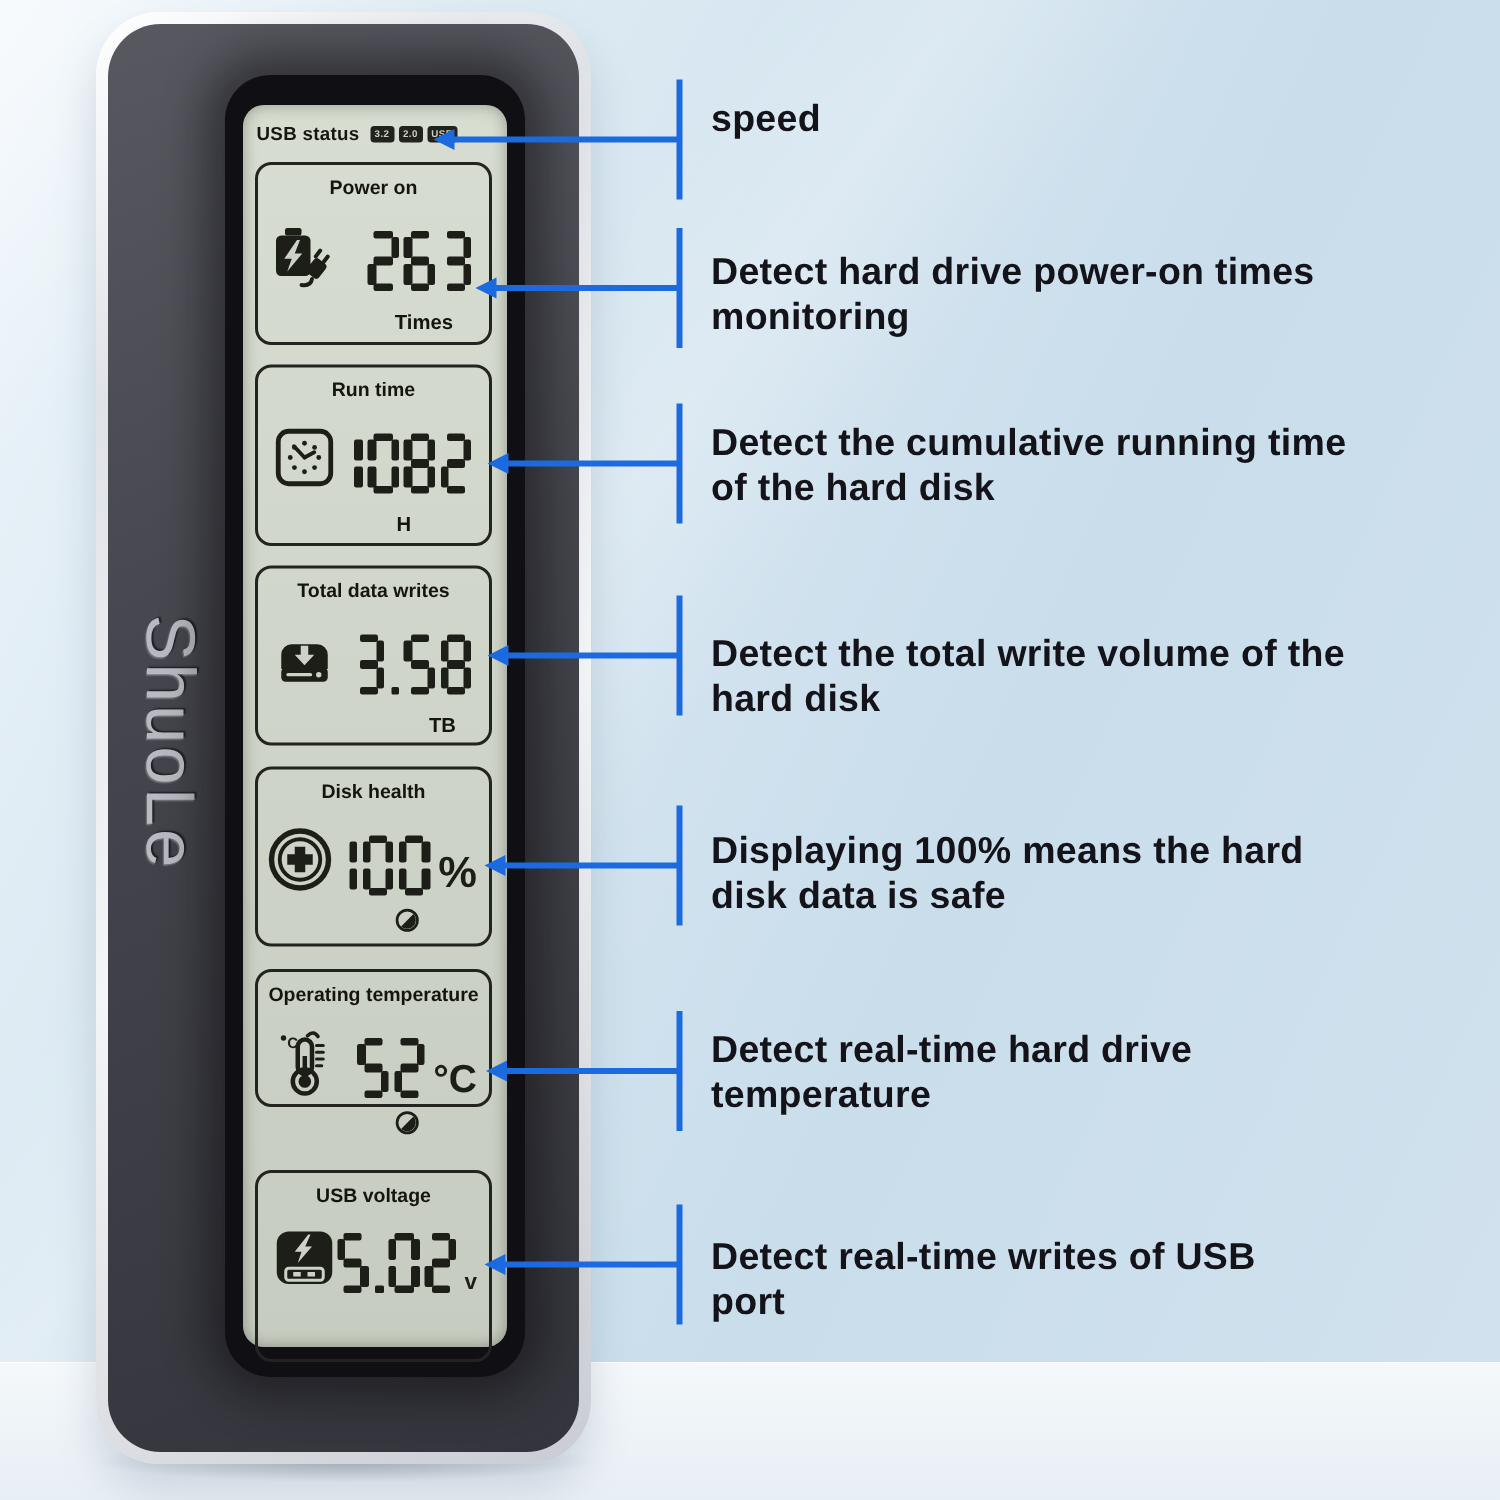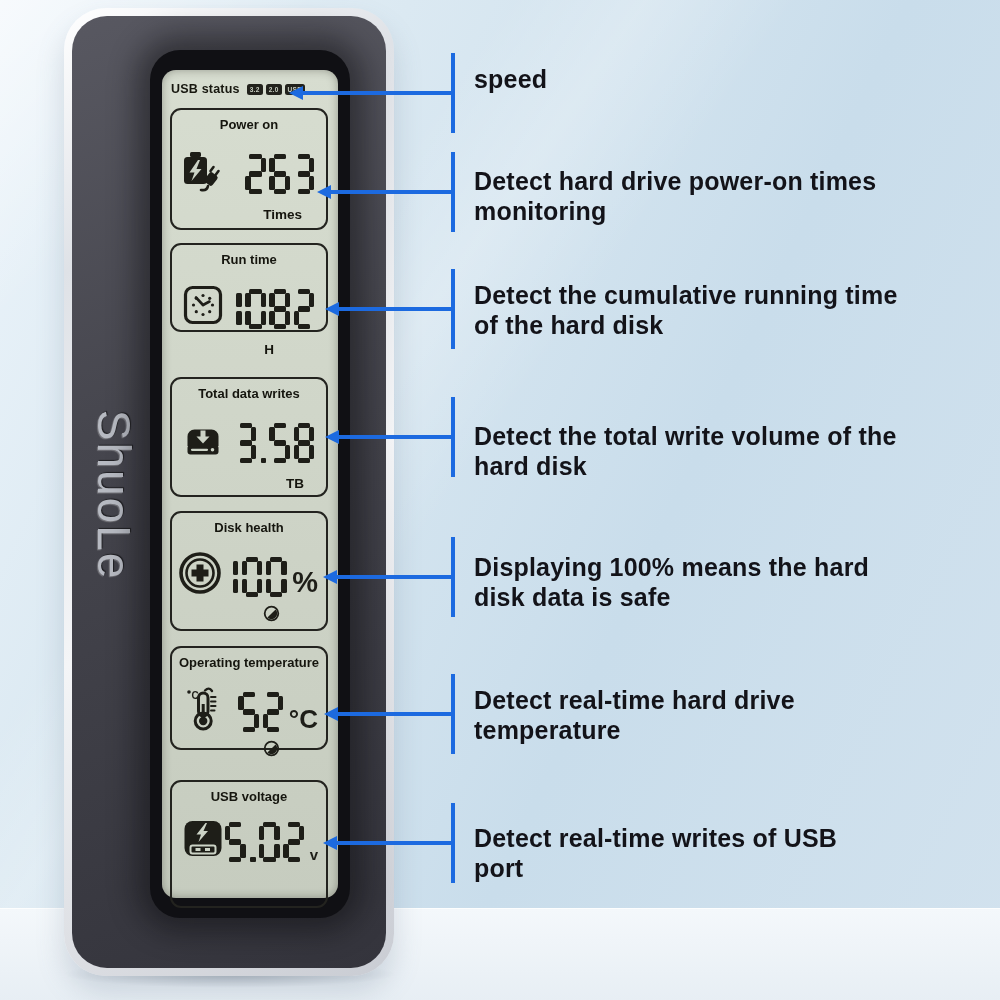--- a/index.html
+++ b/index.html
@@ -109,21 +109,21 @@
                   <span style="position: absolute; left: 15.4px; top: 3.78px; width: 5.4px; height: 14.33px; background: rgb(30, 30, 24); border-radius: 1.5px;"></span>
                   <span style="position: absolute; left: 15.4px; top: 21.89px; width: 5.4px; height: 14.33px; background: rgb(30, 30, 24); border-radius: 1.5px;"></span>
                   <span style="position: absolute; left: 4.32px; top: 34.6px; width: 12.16px; height: 5.4px; background: rgb(30, 30, 24); border-radius: 1.5px;"></span>
                   <span style="position: absolute; left: 4.32px; top: 17.3px; width: 12.16px; height: 5.4px; background: rgb(30, 30, 24); border-radius: 1.5px;"></span>
                 </div>
               </div>
           </div>
           <div class="unit-below" style="right:24px;">Times</div>
         </div>
 
-        <div class="panel" style="top:173px;height:89px;">
+        <div class="panel" style="top:173px;height:121px;">
           <div class="panel-title">Run time</div>
           <div class="icon-wrap">
             <svg viewBox="0 0 48 48" width="48" height="48">
               <rect x="6.5" y="6.5" width="35" height="35" rx="7" fill="none" stroke="#1e1e18" stroke-width="3.2"></rect>
               <g fill="#1e1e18">
                 <circle cx="24" cy="14.5" r="1.6"></circle>
                   <circle cx="30.7" cy="17.3" r="1.6"></circle>
                 <circle cx="33.5" cy="24" r="1.6"></circle>
                   <circle cx="30.7" cy="30.7" r="1.6"></circle>
                 <circle cx="24" cy="33.5" r="1.6"></circle>
@@ -248,21 +248,21 @@
             <span class="unit-lg">%</span>
           </div>
           <div class="spinner">
             <svg viewBox="0 0 17 17" width="17" height="17">
               <circle cx="8.5" cy="8.5" r="6.8" fill="none" stroke="#1e1e18" stroke-width="1.8"></circle>
               <path d="M12.6,4.4 a5.8,5.8 0 0 1 -8.2,8.2 z" fill="#1e1e18"></path>
             </svg>
           </div>
         </div>
 
-        <div class="panel" style="top:576px;height:104px;">
+        <div class="panel" style="top:576px;height:92px;">
           <div class="panel-title">Operating temperature</div>
           <div class="icon-wrap">
             <svg viewBox="0 0 48 48" width="48" height="48">
               <circle cx="10" cy="8" r="1.8" fill="#1e1e18"></circle>
               <text x="12.5" y="14.5" font-size="10" font-weight="bold" fill="#1e1e18" font-family="Liberation Sans, sans-serif">C</text>
               <path d="M26,6.5 q4,-4 7,0.5" fill="none" stroke="#1e1e18" stroke-width="2.4" stroke-linecap="round"></path>
               <rect x="19.5" y="9" width="9.5" height="23" rx="4.75" fill="none" stroke="#1e1e18" stroke-width="3"></rect>
               <circle cx="24.2" cy="37" r="8" fill="none" stroke="#1e1e18" stroke-width="3"></circle>
               <circle cx="24.2" cy="37" r="4.2" fill="#1e1e18"></circle>
               <rect x="22.7" y="20" width="3" height="15" fill="#1e1e18"></rect>

